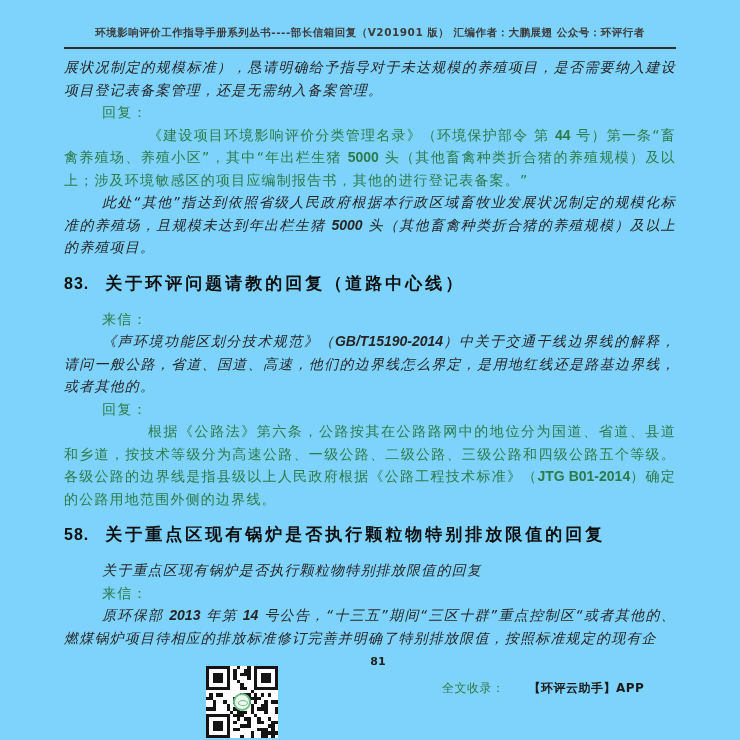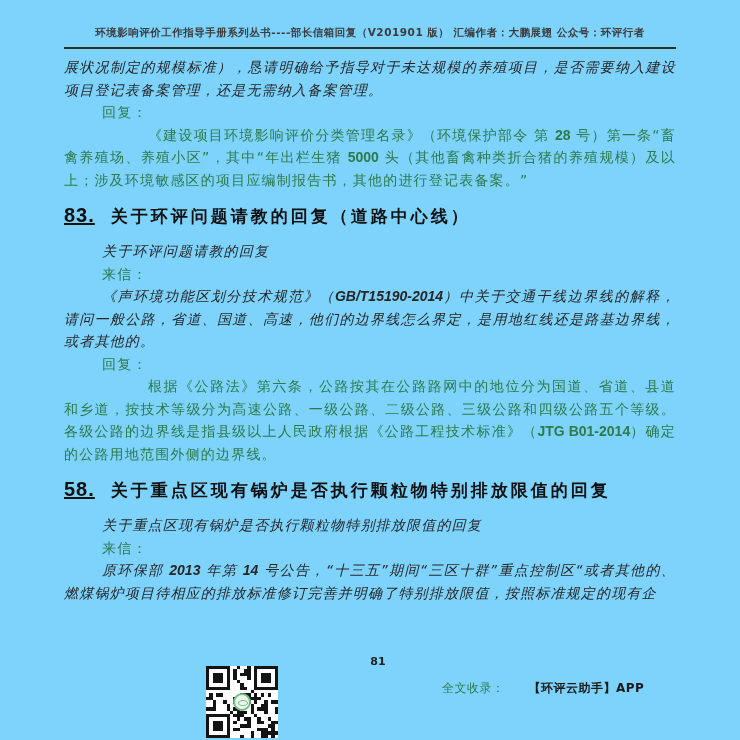--- a/index.html
+++ b/index.html
@@ -15,22 +15,22 @@
   p.doc{margin:0;}
   .ind1{text-indent:38px;}
   .ind2{text-indent:84px;}
   .green{color:#2d7a4a;}
   .black{color:#262626;font-style:italic;}
   p.doc b{font-family:"Liberation Sans",sans-serif;font-weight:bold;letter-spacing:0;}
 
   .heading{margin:13px 0 13px;font-weight:bold;font-size:17px;line-height:22px;
            letter-spacing:3px;color:#101010;text-align:left;
            font-family:"DejaVu Serif",serif;}
-  .heading .num{font-family:"Liberation Sans",sans-serif;font-size:20px;
-                letter-spacing:1px;margin-right:16px;text-decoration:underline;}
+  .heading .num{font-family:"Liberation Sans",sans-serif;font-size:16px;
+                letter-spacing:1px;margin-right:16px;}
 
   .pageno{position:absolute;top:655px;left:8px;width:740px;text-align:center;
           font-size:11px;font-weight:bold;color:#222;}
 
   .footer-left{position:absolute;top:671px;left:84px;font-size:11.5px;
                font-weight:bold;color:#2d7a4a;line-height:15px;letter-spacing:0.5px;}
 
   .qr{position:absolute;top:666px;left:206px;width:72px;height:72px;
       display:grid;grid-template-rows:repeat(21,1fr);grid-template-columns:repeat(21,1fr);}
   .qr i{background:#fff;display:block;}
@@ -47,23 +47,23 @@
 </head>
 <body>
 
 <div class="page">
 
   <div class="header">环境影响评价工作指导手册系列丛书----部长信箱回复（V201901 版）  汇编作者：大鹏展翅  公众号：环评行者</div>
 
   <div class="docbody" id="docbody">
       <p class="doc black"><span>展状况制定的规模标准），恳请明确给予指导对于未达规模的养殖项目，是否需要纳入建设项目登记表备案管理，还是无需纳入备案管理。</span></p>
       <p class="doc green ind1"><span>回复：</span></p>
-      <p class="doc green ind2"><span>《建设项目环境影响评价分类管理名录》（环境保护部令 第 </span><b>28</b><span> 号）第一条“畜禽养殖场、养殖小区”，其中“年出栏生猪 </span><b>5000</b><span> 头（其他畜禽种类折合猪的养殖规模）及以上；涉及环境敏感区的项目应编制报告书，其他的进行登记表备案。”</span></p>
+      <p class="doc green ind2"><span>《建设项目环境影响评价分类管理名录》（环境保护部令 第 </span><b>44</b><span> 号）第一条“畜禽养殖场、养殖小区”，其中“年出栏生猪 </span><b>5000</b><span> 头（其他畜禽种类折合猪的养殖规模）及以上；涉及环境敏感区的项目应编制报告书，其他的进行登记表备案。”</span></p>
+      <p class="doc black ind1"><span>此处“其他”指达到依照省级人民政府根据本行政区域畜牧业发展状况制定的规模化标准的养殖场，且规模未达到年出栏生猪 </span><b>5000</b><span> 头（其他畜禽种类折合猪的养殖规模）及以上的养殖项目。</span></p>
       <div class="heading"><span class="num">83.</span><span>关于环评问题请教的回复（道路中心线）</span></div>
-      <p class="doc black ind1"><span>关于环评问题请教的回复</span></p>
       <p class="doc green ind1"><span>来信：</span></p>
       <p class="doc black ind1"><span>《声环境功能区划分技术规范》（</span><b>GB/T15190-2014</b><span>）中关于交通干线边界线的解释，请问一般公路，省道、国道、高速，他们的边界线怎么界定，是用地红线还是路基边界线，或者其他的。</span></p>
       <p class="doc green ind1"><span>回复：</span></p>
       <p class="doc green ind2"><span>根据《公路法》第六条，公路按其在公路路网中的地位分为国道、省道、县道和乡道，按技术等级分为高速公路、一级公路、二级公路、三级公路和四级公路五个等级。 各级公路的边界线是指县级以上人民政府根据《公路工程技术标准》（</span><b>JTG B01-2014</b><span>）确定的公路用地范围外侧的边界线。</span></p>
       <div class="heading"><span class="num">58.</span><span>关于重点区现有锅炉是否执行颗粒物特别排放限值的回复</span></div>
       <p class="doc black ind1"><span>关于重点区现有锅炉是否执行颗粒物特别排放限值的回复</span></p>
       <p class="doc green ind1"><span>来信：</span></p>
       <p class="doc black ind1"><span>原环保部 </span><b>2013</b><span> 年第 </span><b>14</b><span> 号公告，“十三五”期间“三区十群”重点控制区“或者其他的、燃煤锅炉项目待相应的排放标准修订完善并明确了特别排放限值，按照标准规定的现有企</span></p>
     </div>
 

